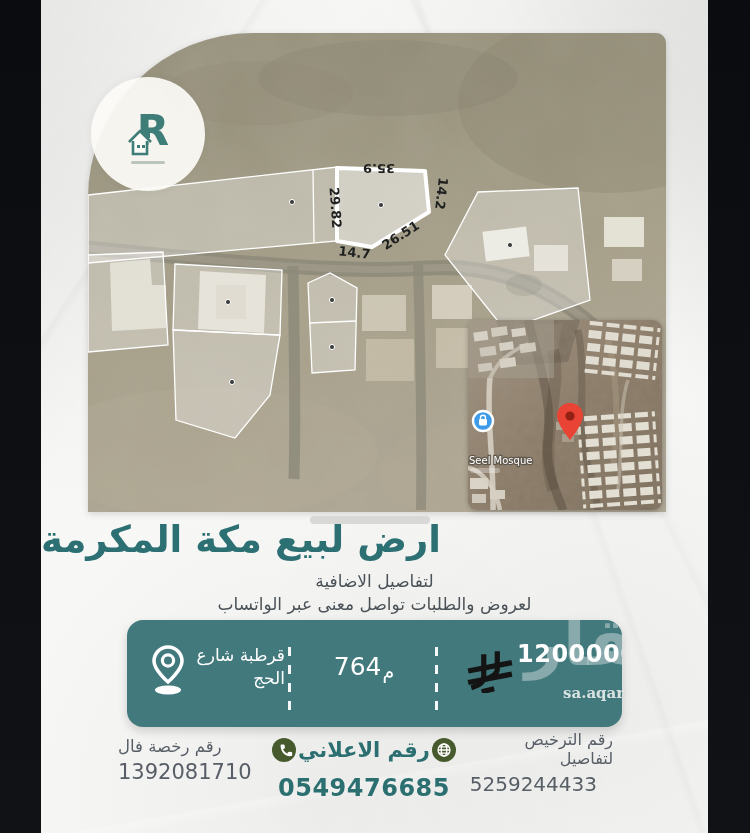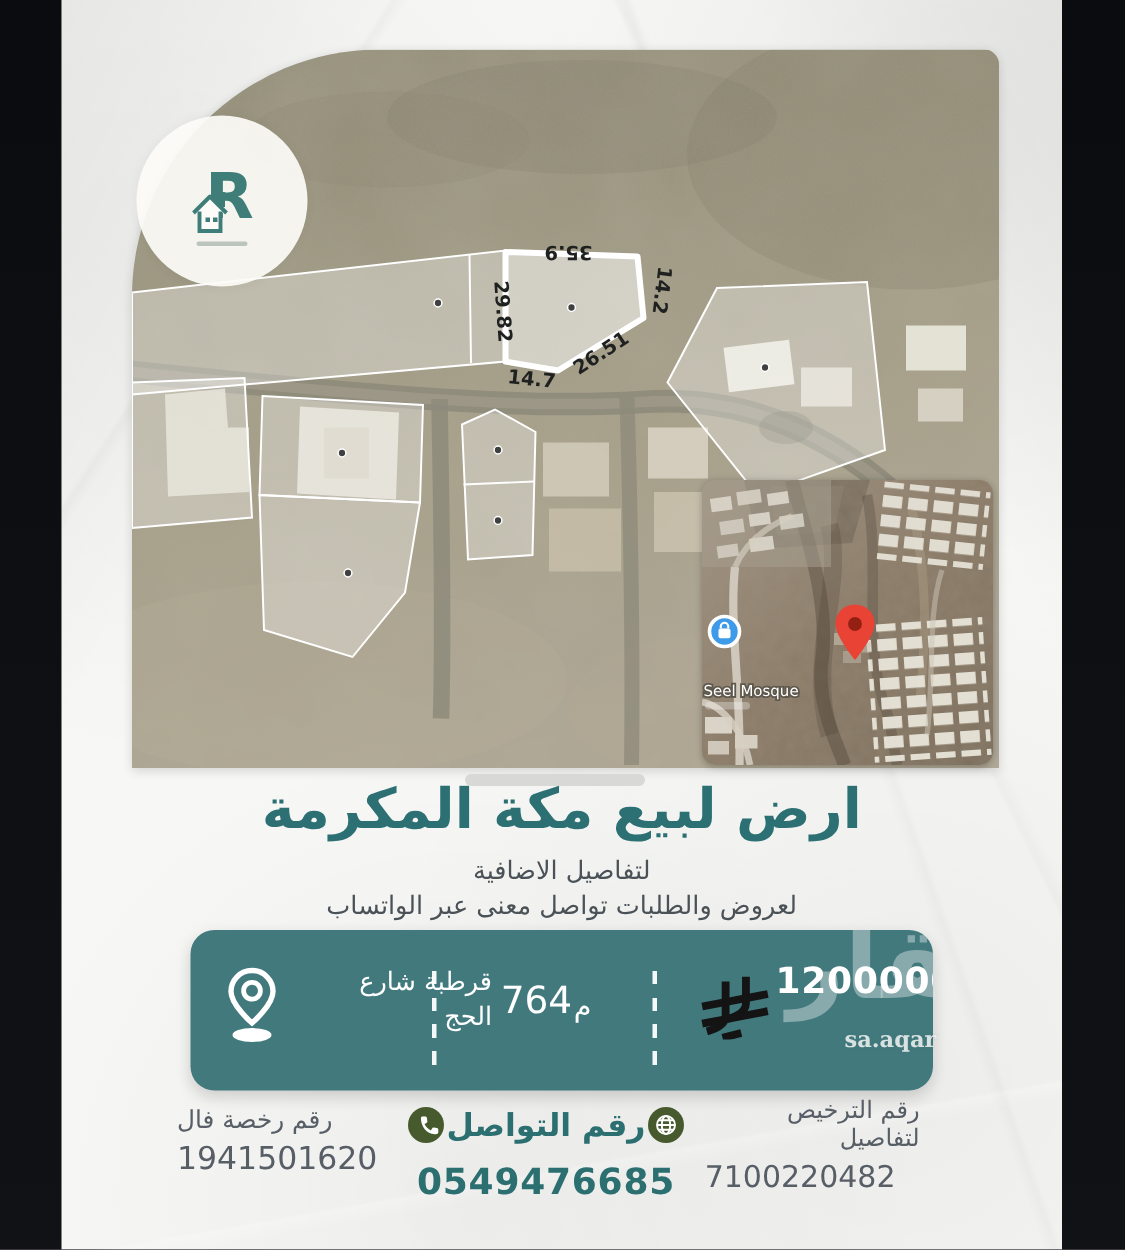--- a/index.html
+++ b/index.html
@@ -36,42 +36,42 @@
   .logo-circle{position:absolute;left:91px;top:77px;width:114px;height:114px;border-radius:50%;
        background:rgba(252,251,246,.93);display:flex;flex-direction:column;align-items:center;
        justify-content:center;box-shadow:0 0 8px rgba(0,0,0,.05);}
   .logo-sub{width:34px;height:3px;border-radius:2px;background:#aeb8b1;margin-top:2px;opacity:.8;}
 
   .inset{position:absolute;left:468px;top:320px;width:194px;height:190px;border-radius:9px;
        overflow:hidden;box-shadow:0 1px 5px rgba(0,0,0,.25);}
 
   .title-bar{position:absolute;left:310px;top:516px;width:120px;height:8px;border-radius:4px;
        background:#d8d8d7;}
-  .title{position:absolute;left:41px;top:518px;width:667px;margin:0;text-align:center;
+  .title{position:absolute;left:41px;top:518px;width:667px;margin:0;text-align:left;
        direction:rtl;font-size:37px;font-weight:700;color:#2c7073;letter-spacing:0;}
   .sub{position:absolute;left:41px;width:667px;text-align:center;direction:rtl;
        font-size:17px;color:#4a5257;}
   .sub.s1{top:571px;}
   .sub.s2{top:594px;}
 
   .banner{position:absolute;left:127px;top:620px;width:495px;height:107px;border-radius:16px;
        background:#41797d;overflow:hidden;box-shadow:0 4px 10px rgba(0,0,0,.16);}
   .banner .price{position:absolute;left:390px;top:20px;width:100px;color:#fff;
        font-size:24px;font-weight:700;letter-spacing:.5px;text-align:center;}
   .banner .sar{position:absolute;left:338px;top:29px;}
   .divider{position:absolute;top:27px;width:3px;height:64px;
        background:repeating-linear-gradient(180deg,rgba(255,255,255,.95) 0 9px,transparent 9px 18px);}
   .divider.d1{left:308px;}
   .divider.d2{left:161px;}
   .banner .area{position:absolute;left:178px;top:34px;width:118px;display:flex;
        justify-content:center;align-items:flex-end;color:#fff;}
   .banner .area .val{font-size:25px;font-weight:500;line-height:1;text-align:center;}
   .banner .area .unit{font-size:19px;line-height:1;margin-left:1px;transform:translateY(2px);}
   .banner .loc{position:absolute;left:64px;top:24px;width:94px;direction:rtl;text-align:right;
-       color:#fff;font-size:17px;line-height:23px;margin-left:43px;}
+       color:#fff;font-size:17px;line-height:23px;}
   .banner .pin{position:absolute;left:23px;top:24px;}
   .wm-ar{position:absolute;left:398px;top:-10px;direction:rtl;font-size:66px;font-weight:700;
        color:rgba(208,219,219,.5);line-height:1;pointer-events:none;}
   .saaqar{position:absolute;left:563px;top:684px;font-family:"DejaVu Serif","Liberation Serif",serif;
        font-weight:700;font-size:15px;color:rgba(236,241,239,.88);
        text-shadow:0 0 2px rgba(90,110,110,.25);}
 
   .foot{position:absolute;color:#575e66;}
   .foot .lbl{font-size:16.5px;line-height:20px;}
   .foot .num{font-size:21px;margin-top:3px;}
@@ -294,41 +294,41 @@
     <svg class="pin" width="36" height="52" viewBox="0 0 36 52">
       <path d="M18,3 C10,3 4,9.5 4,17 C4,26 18,38 18,38 C18,38 32,26 32,17 C32,9.5 26,3 18,3 Z" stroke="#ffffff" stroke-width="3.6" fill="none"></path>
       <circle cx="18" cy="16.5" r="5.6" stroke="#ffffff" stroke-width="3.2" fill="none"></circle>
       <ellipse cx="18" cy="46" rx="13" ry="4.6" fill="#ffffff"></ellipse>
     </svg>
   </div>
   <div class="saaqar">sa.aqar</div>
 
   <div class="foot fal">
     <div class="lbl">رقم رخصة فال</div>
-    <div class="num">1941501620</div>
+    <div class="num">1392081710</div>
   </div>
 
   <div class="contact">
     <div class="row">
       <svg width="24" height="24" viewBox="0 0 24 24">
         <circle cx="12" cy="12" r="12" fill="#465a2e"></circle>
         <path d="M8.6,7.4 c0,-0.6 0.5,-1 1.1,-1 l1.9,0 c0.5,0 0.9,0.4 1,0.9 l0.3,2.2 c0.1,0.5 -0.2,0.9 -0.6,1.1 l-1.3,0.7 c0.9,1.9 2.4,3.4 4.3,4.3 l0.7,-1.3 c0.2,-0.4 0.7,-0.7 1.1,-0.6 l2.2,0.3 c0.5,0.1 0.9,0.5 0.9,1 l0,1.9 c0,0.6 -0.5,1.1 -1.1,1.1 C13.3,19.1 8.5,13.4 8.6,7.4 Z" fill="#ffffff"></path>
       </svg>
-      <span class="lbl">رقم التواصل</span>
+      <span class="lbl">رقم الاعلاني</span>
       <svg width="24" height="24" viewBox="0 0 24 24">
         <circle cx="12" cy="12" r="12" fill="#465a2e"></circle>
         <g stroke="#ffffff" stroke-width="1.3" fill="none">
           <circle cx="12" cy="12" r="6"></circle>
           <ellipse cx="12" cy="12" rx="2.8" ry="6"></ellipse>
           <path d="M6,12 h12 M7,8.8 h10 M7,15.2 h10"></path>
         </g>
       </svg>
     </div>
     <div class="num">0549476685</div>
   </div>
 
   <div class="foot lic">
     <div class="lbl">رقم الترخيص</div>
     <div class="lbl">لتفاصيل</div>
-    <div class="num">7100220482</div>
+    <div class="num">5259244433</div>
   </div>
 
 </div>
 
 </body></html>

